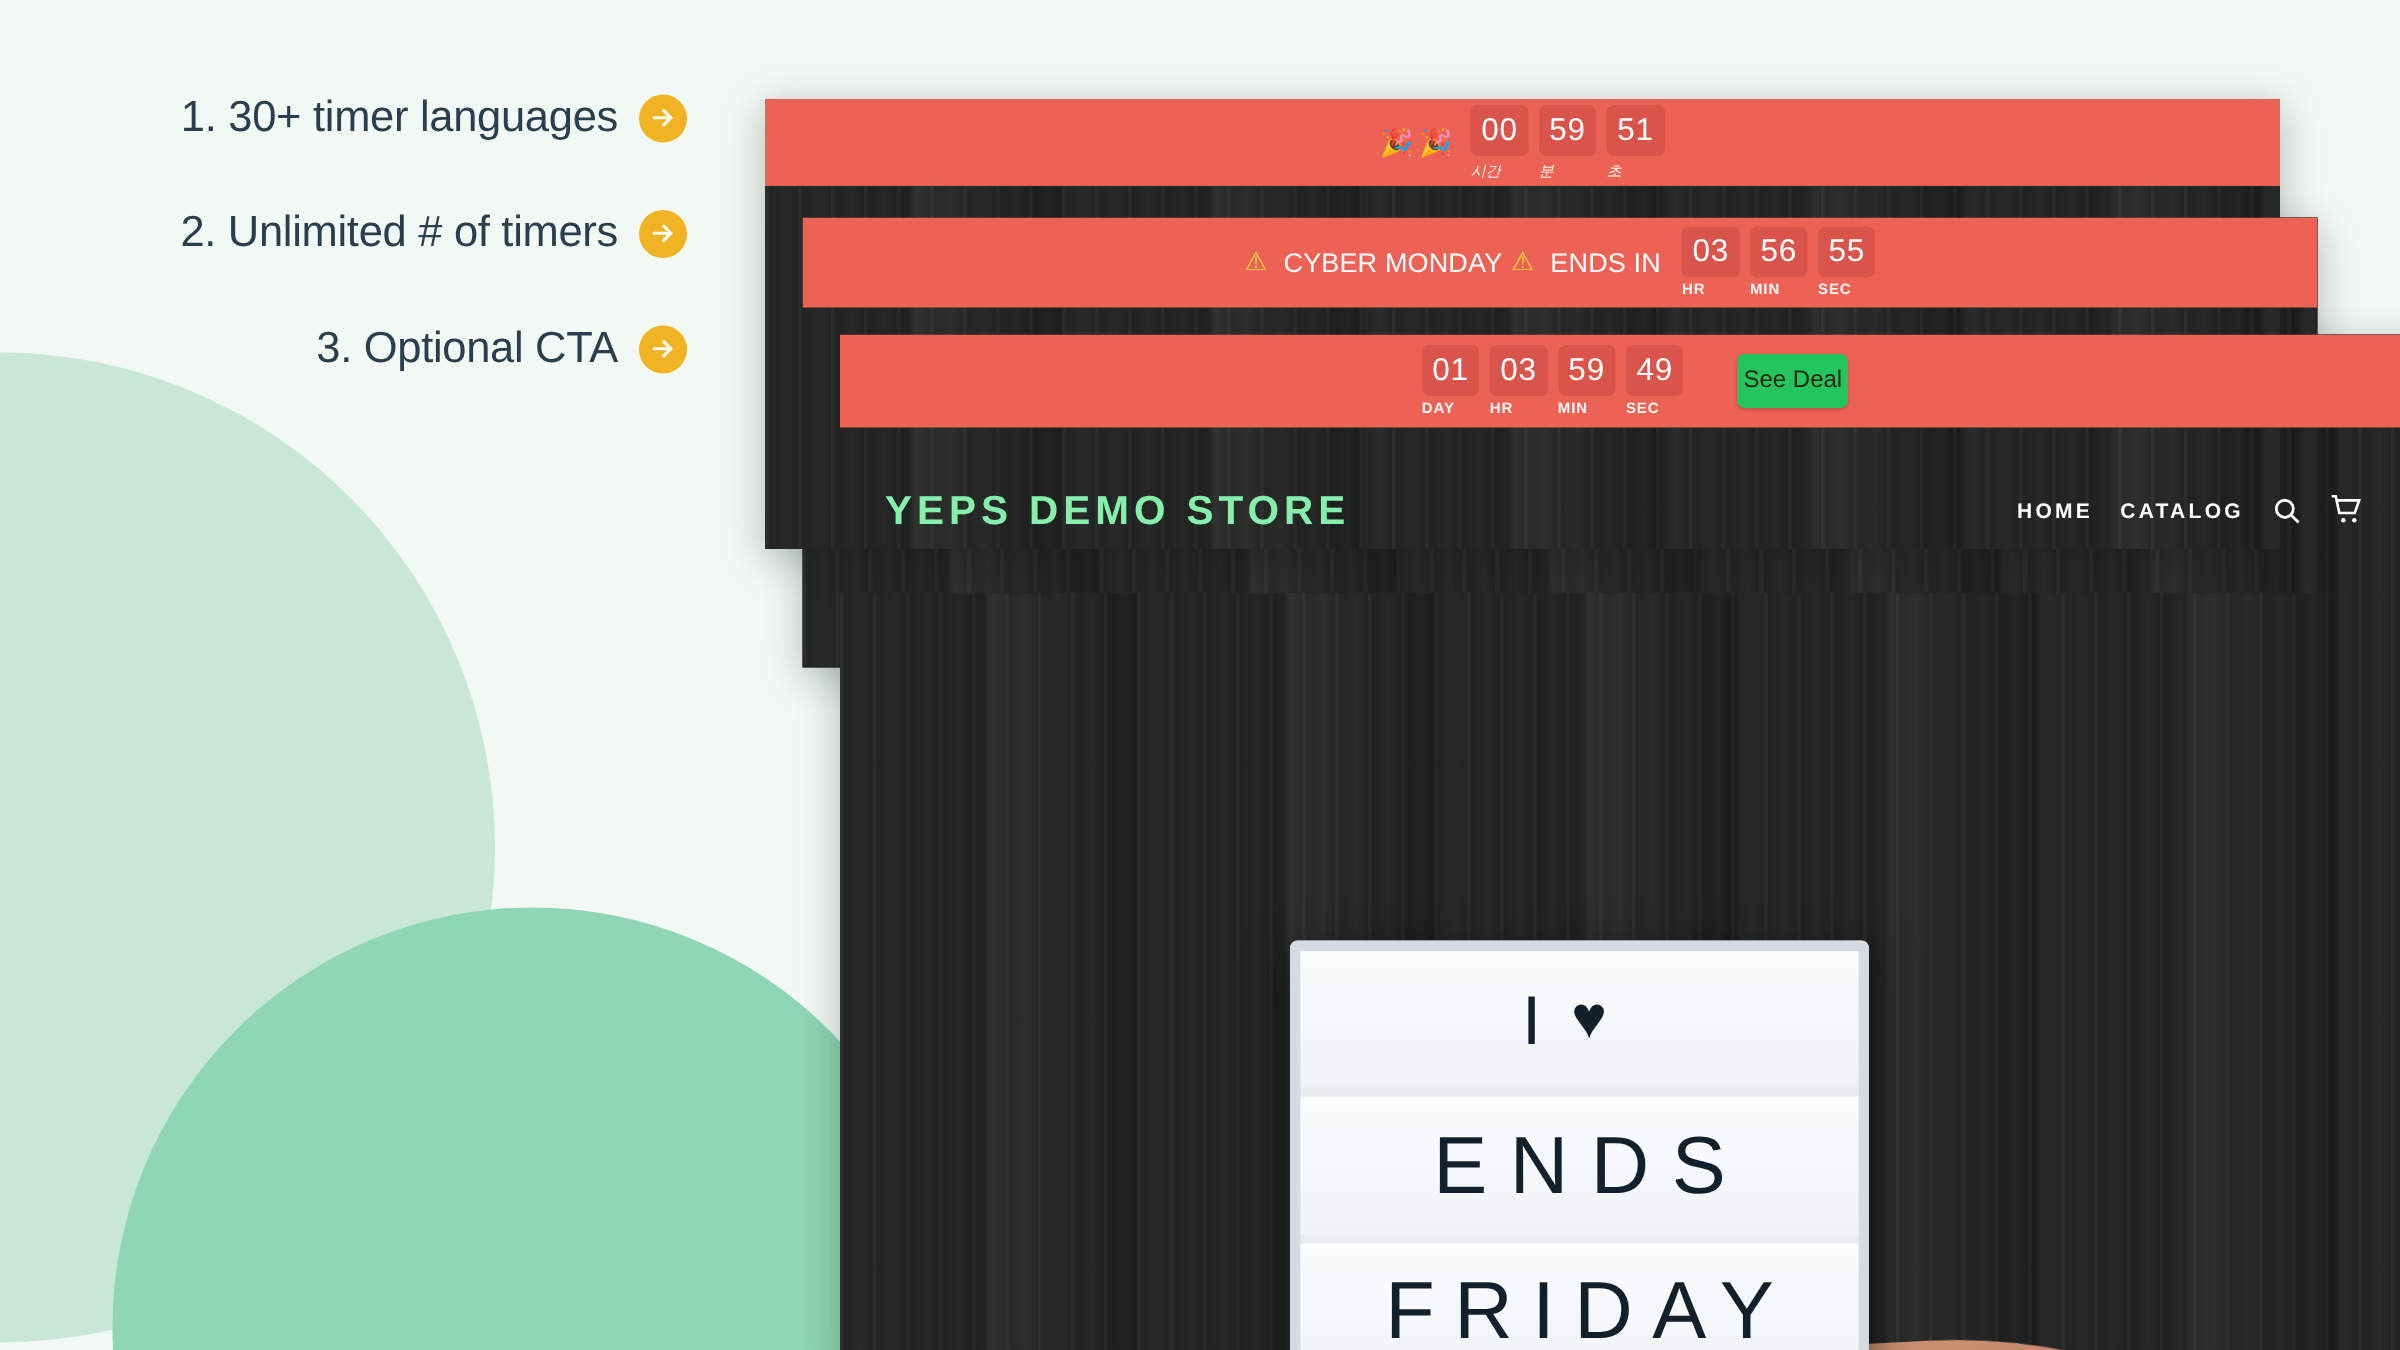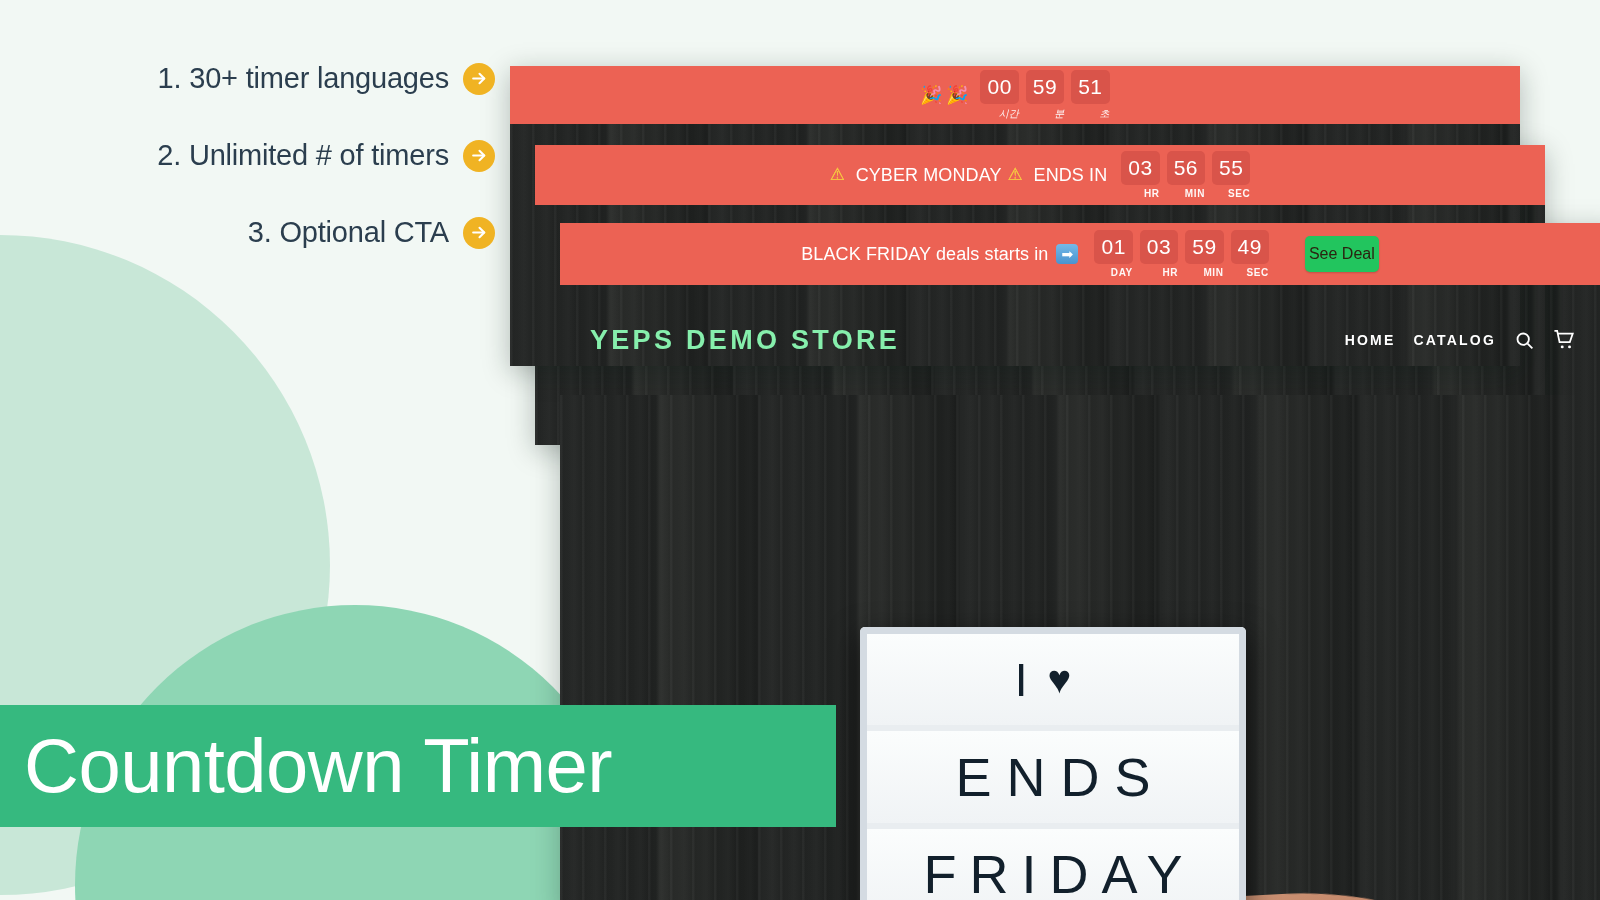--- a/index.html
+++ b/index.html
@@ -107,21 +107,21 @@
     position:relative; vertical-align:-3px;
   }
   .emo-warn::before{
     content:"⚠"; position:absolute; inset:0;
     font-size:17px; line-height:18px; color:#f5c542;
     text-shadow:0 0 0 #f5c542;
   }
 
   
   .timer { display:flex; align-items:flex-start; gap:7px; }
-  .unit { display:flex; flex-direction:column; align-items:flex-end; }
+  .unit { display:flex; flex-direction:column; align-items:flex-start; }
   .digits {
     background:#d9544a;
     border-radius:5px;
     color:#ffffff;
     font-size:21px;
     font-weight:400;
     line-height:1;
     padding:6px 7px 7px 7px;
     min-width:34px;
     text-align:center;
@@ -225,21 +225,20 @@
   }
 
   
   .features {
     position:absolute;
     left:0; top:62px;
     width:480px;
     display:flex; flex-direction:column;
     gap:44px;
     z-index:5;
-    margin-left:37px;
   }
   .feature {
     display:flex; align-items:center; justify-content:flex-end;
     gap:14px;
     padding-right:22px;
   }
   .feat-text {
     color:#2b3e4e;
     font-size:29px;
     font-weight:500;
@@ -278,24 +277,20 @@
 
 <div class="stage">
 
   <div class="circle-lg"></div>
   <div class="circle-sm"></div>
 
   <div class="shot" id="shot3">
     <div class="wood"></div>
 
     <div class="bar" id="bar3">
-      <div class="bar-msg">
-        <span>BLACK FRIDAY deals starts in</span>
-        <span class="emo-arrow"></span>
-      </div>
       <div class="timer">
         <div class="unit">
           <div class="digits">01</div>
           <div class="ulabel">DAY</div>
         </div>
         <div class="unit">
           <div class="digits">03</div>
           <div class="ulabel">HR</div>
         </div>
         <div class="unit">
@@ -419,17 +414,14 @@
       <div class="feat-text">3. Optional CTA</div>
       <div class="arrow-icon">
         <svg width="19" height="19" viewBox="0 0 24 24" fill="none" stroke="#ffffff" stroke-width="2.6" stroke-linecap="round" stroke-linejoin="round">
           <line x1="4" y1="12" x2="18" y2="12"></line>
             <polyline points="12,6 18,12 12,18"></polyline>
         </svg>
       </div>
     </div>
   </div>
 
-  <div class="title-banner">
-    <div class="title-text">Countdown Timer</div>
-  </div>
 
 </div>
 
 </body></html>

